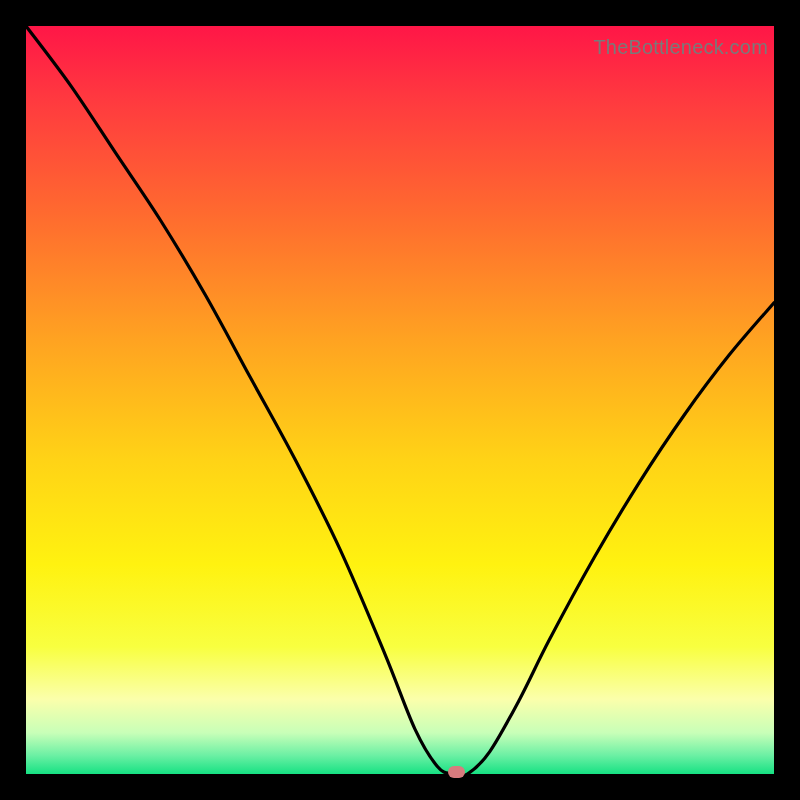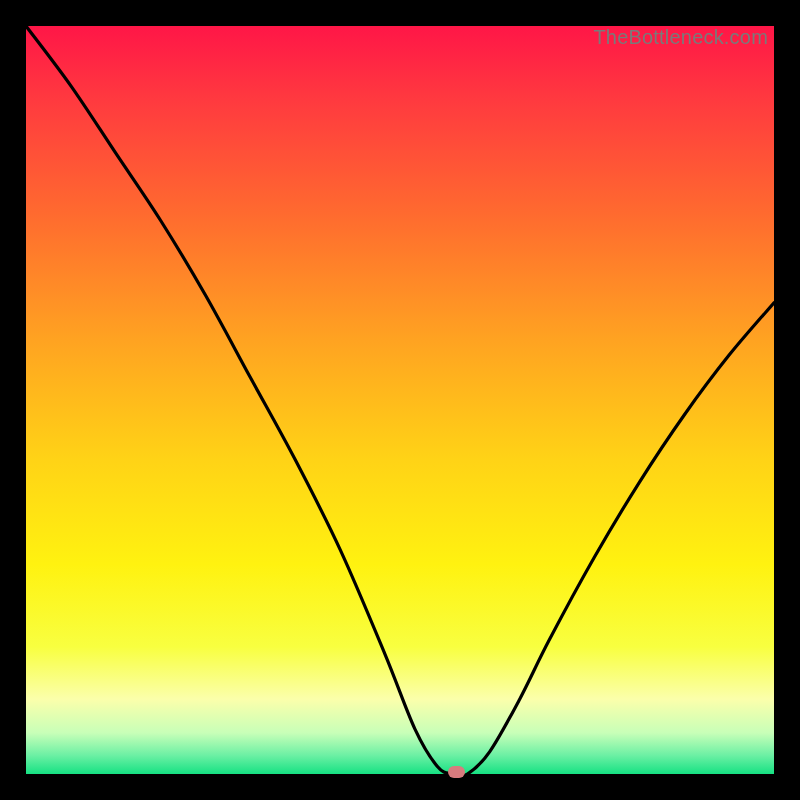--- a/index.html
+++ b/index.html
@@ -21,21 +21,21 @@
   }
   .plot {
     position: absolute;
     left: 0;
     top: 0;
     width: 748px;
     height: 748px;
   }
   .watermark {
     position: absolute;
-    top: 0;
+    top: 10px;
     right: 6px;
     color: #7a7a7a;
     font-size: 20px;
     font-weight: 500;
     letter-spacing: 0.2px;
     user-select: none;
   }
   .marker {
     position: absolute;
     width: 17px;

